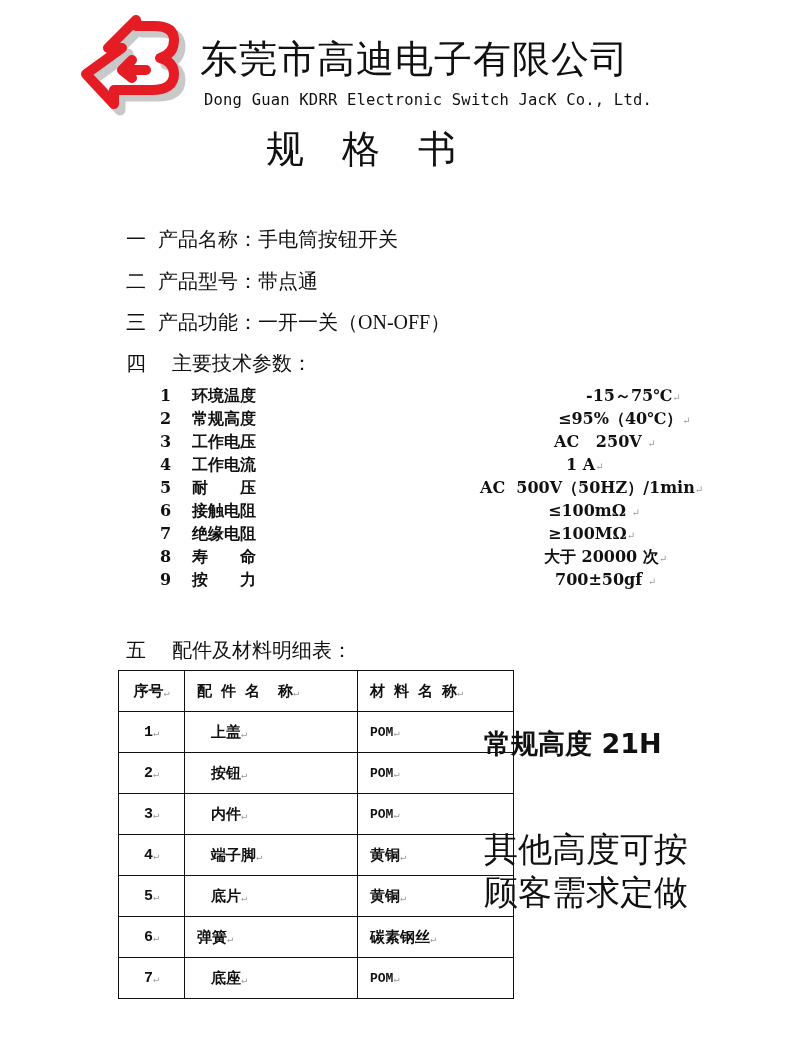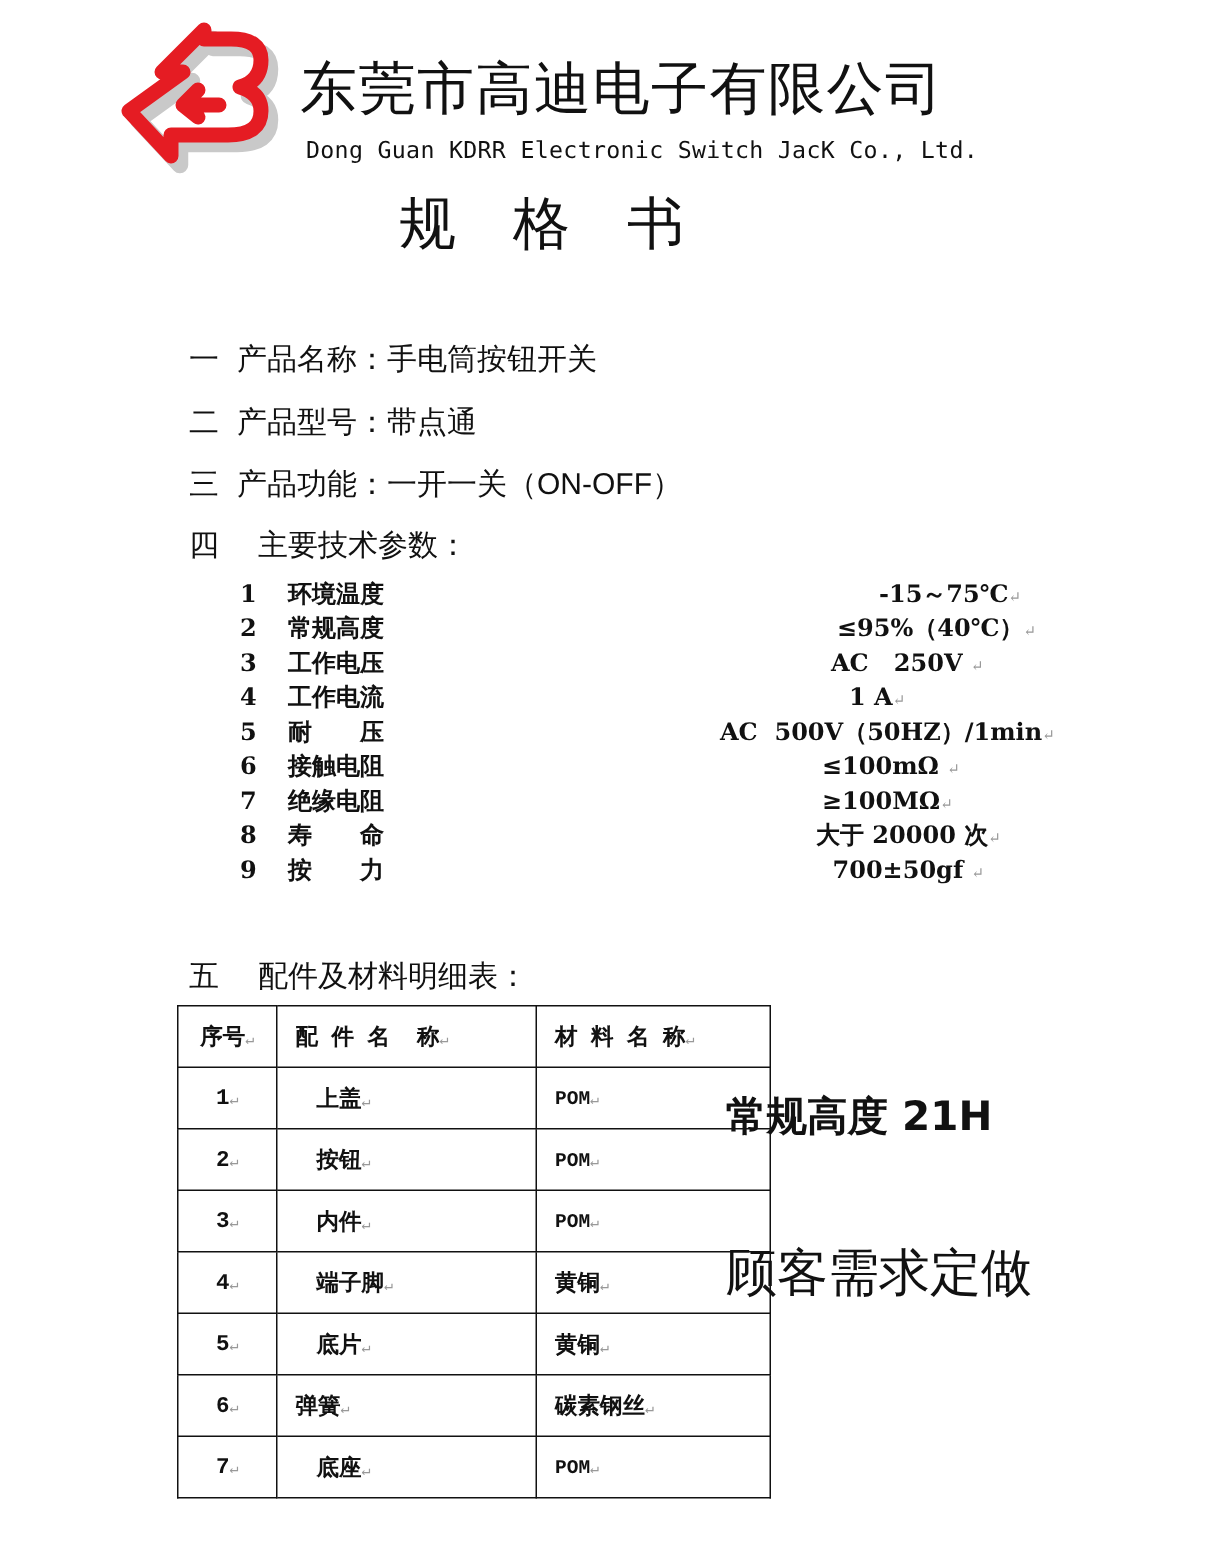--- a/index.html
+++ b/index.html
@@ -3,21 +3,21 @@
 <meta charset="utf-8">
 <style>
   html,body{margin:0;padding:0;background:#fff;}
   body{width:805px;height:1040px;position:relative;overflow:hidden;font-family:"DejaVu Serif",serif;color:#111;}
   .abs{position:absolute;white-space:nowrap;}
   .logo{left:74px;top:12px;width:115px;height:128px;}
   .company-cn{left:200px;top:34px;font-family:"DejaVu Sans",sans-serif;font-size:38px;letter-spacing:1px;color:#111;}
   .company-en{left:204px;top:91px;font-family:"DejaVu Sans Mono",monospace;font-size:15.5px;letter-spacing:0.2px;color:#111;}
   .doc-title{left:266px;top:124px;font-family:"DejaVu Sans",sans-serif;font-size:38px;word-spacing:0;letter-spacing:0;}
   .doc-title span{margin-right:38px;}
-  .sec{left:126px;font-size:20px;font-family:Liberation Sans, sans-serif;}
+  .sec{left:126px;font-size:20px;font-family:Liberation Serif, serif;}
   .sec .num{display:inline-block;width:32px;}
   .params{left:160px;top:384px;font-size:16px;font-weight:bold;font-family:"DejaVu Serif",serif;}
   .prow{position:absolute;left:0;height:23px;line-height:23px;width:560px;}
   .prow .n{position:absolute;left:0;width:20px;}
   .prow .k{position:absolute;left:32px;}
   .prow .v{position:absolute;}
   .ret{color:#999;font-size:10px;font-weight:normal;}
   table.bom{position:absolute;left:118px;top:670px;border-collapse:collapse;font-family:Liberation Mono, monospace;font-size:15px;font-weight:bold;}
   table.bom td{border:1.3px solid #111;height:40px;padding:0 12px;vertical-align:middle;}
   .c1{width:41px;text-align:center;}
@@ -153,14 +153,15 @@
   <tr>
     <td class="c1"><span>7</span><span class="ret">↵</span></td>
     <td class="c2" style="padding-left:26px"><span>底座</span><span class="ret">↵</span></td>
     <td class="c3" style="font-size:13px"><span>POM</span><span class="ret">↵</span></td>
   </tr>
 </tbody>
   </table>
 
 <div class="abs note1">常规高度 21H</div>
 <div class="abs note2">
+  <div>其他高度可按</div>
   <div>顾客需求定做</div>
 </div>
 
 </body></html>

